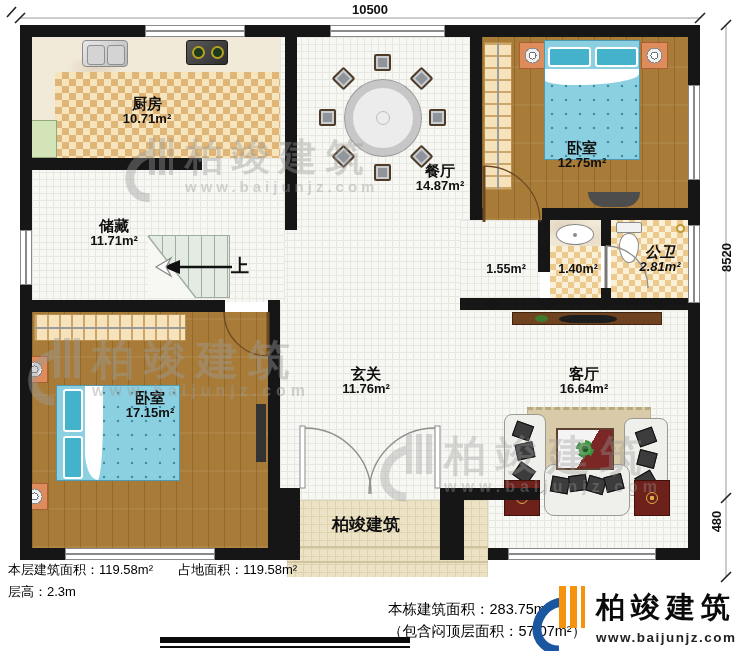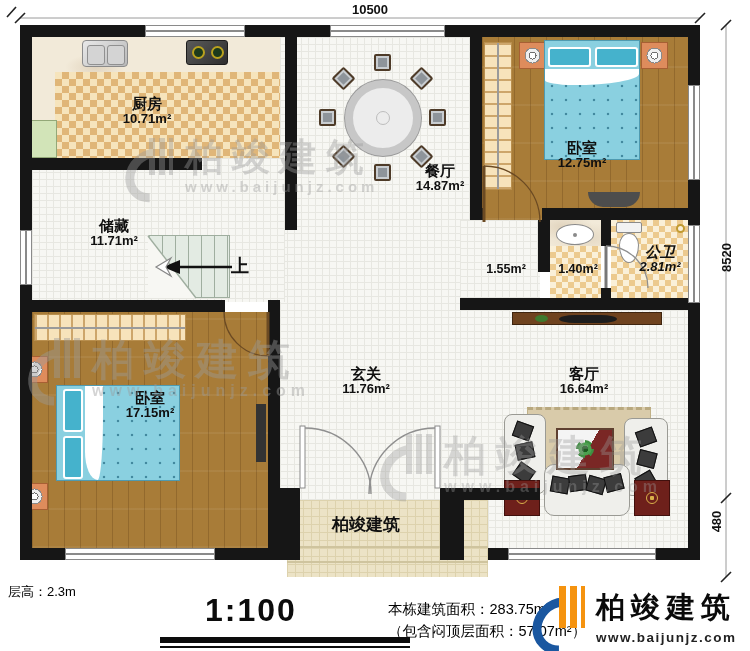--- a/index.html
+++ b/index.html
@@ -275,26 +275,30 @@
     </div>
   </div>
   <div class="wm" style="left:380px;top:434px;opacity:.36;">
     <div class="wm-ic" style="width:56px;height:60px;"></div>
     <div class="wm-col" style="margin-left:8px;">
       <div class="wm-t1" style="font-size:42px;letter-spacing:10px;">柏竣建筑</div>
       <div class="wm-t2" style="font-size:16px;letter-spacing:5px;">www.baijunjz.com</div>
     </div>
   </div>
 
+  <div class="footer-txt" style="left:8px;top:560px;">
+    <span>本层建筑面积：119.58m²</span>
+    <span style="display:inline-block;width:18px;"></span>
+    <span>占地面积：119.58m²</span>
+  </div>
   <div class="footer-txt" style="left:8px;top:582px;">
     <span>层高：2.3m</span>
   </div>
 
   <div class="abs" style="left:183px;top:592px;z-index:30;display:flex;align-items:flex-end;">
-    <div style="font-size:32px;font-weight:700;color:#0c0c0c;margin-left:22px;letter-spacing:2px;">1:100</div>
   </div>
   <div class="abs" style="left:160px;top:637px;width:250px;height:6px;background:#0c0c0c;z-index:30;"></div>
   <div class="abs" style="left:160px;top:646px;width:250px;height:2px;background:#0c0c0c;z-index:30;"></div>
 
   <div class="footer-txt" style="left:388px;top:598px;font-size:14.5px;line-height:22px;z-index:4;">
     <div>本栋建筑面积：283.75m²</div>
     <div>（包含闷顶层面积：57.07m²）</div>
   </div>
 
   <div class="abs logo-ic" style="left:534px;top:586px;"></div>

